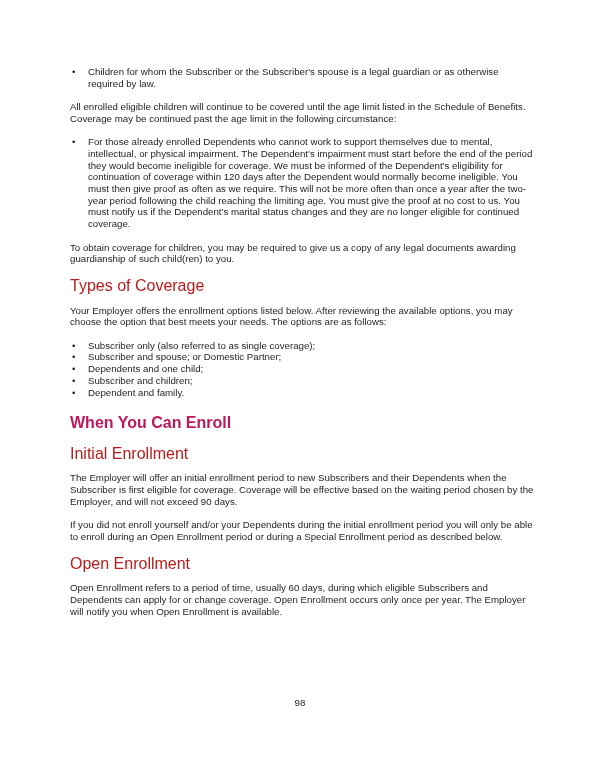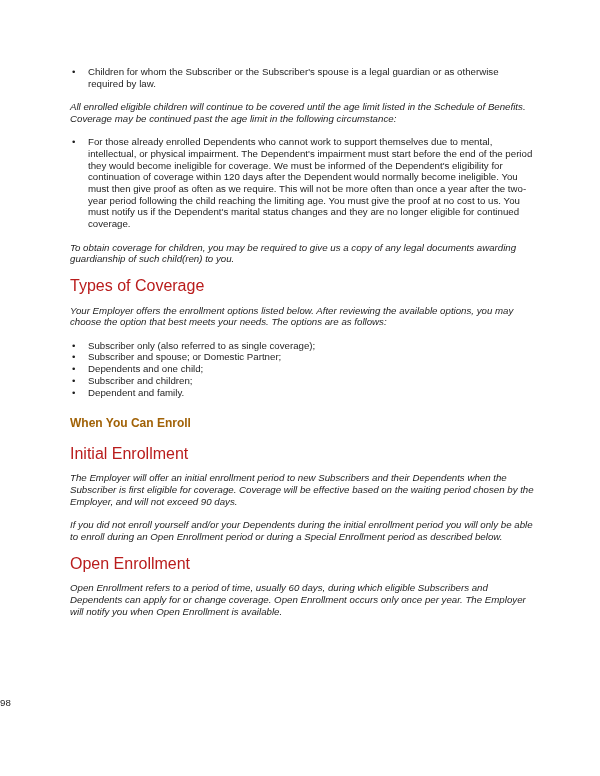--- a/index.html
+++ b/index.html
@@ -19,57 +19,56 @@
   .page {
     position: relative;
     box-sizing: border-box;
     width: 600px;
     height: 776px;
     padding: 66px 66px 0 70px;
     background: #ffffff;
   }
   p {
     margin: 0 0 11.7px 0;
-    font-style: italic;
   }
   ul.bullets {
     margin: 0 0 11.7px 0;
     padding: 0;
     list-style: none;
   }
   ul.bullets li {
     position: relative;
     padding-left: 18px;
   }
   ul.bullets li::before {
     content: "\2022";
     position: absolute;
     left: 2px;
     top: 0;
   }
   h1.doc-h1 {
-    font-size: 12px;
+    font-size: 16px;
     line-height: 16.5px;
     font-weight: bold;
     margin: 17px 0 15px 0;
-    color: #a16207;
+    color: #be185d;
   }
   h2.doc-h2 {
     font-size: 16px;
     line-height: 14px;
     font-weight: normal;
     margin: 14px 0 11.7px 0;
     color: #b91c1c;
   }
   .page-number {
     position: absolute;
     top: 697px;
     left: 0;
     right: 0;
-    text-align: left;
+    text-align: center;
   }
 </style>
 </head>
 <body>
 
 <div class="page">
 
   <ul class="bullets">
     <li>Children for whom the Subscriber or the Subscriber's spouse is a legal guardian or as otherwise required by law.</li>
   </ul>

